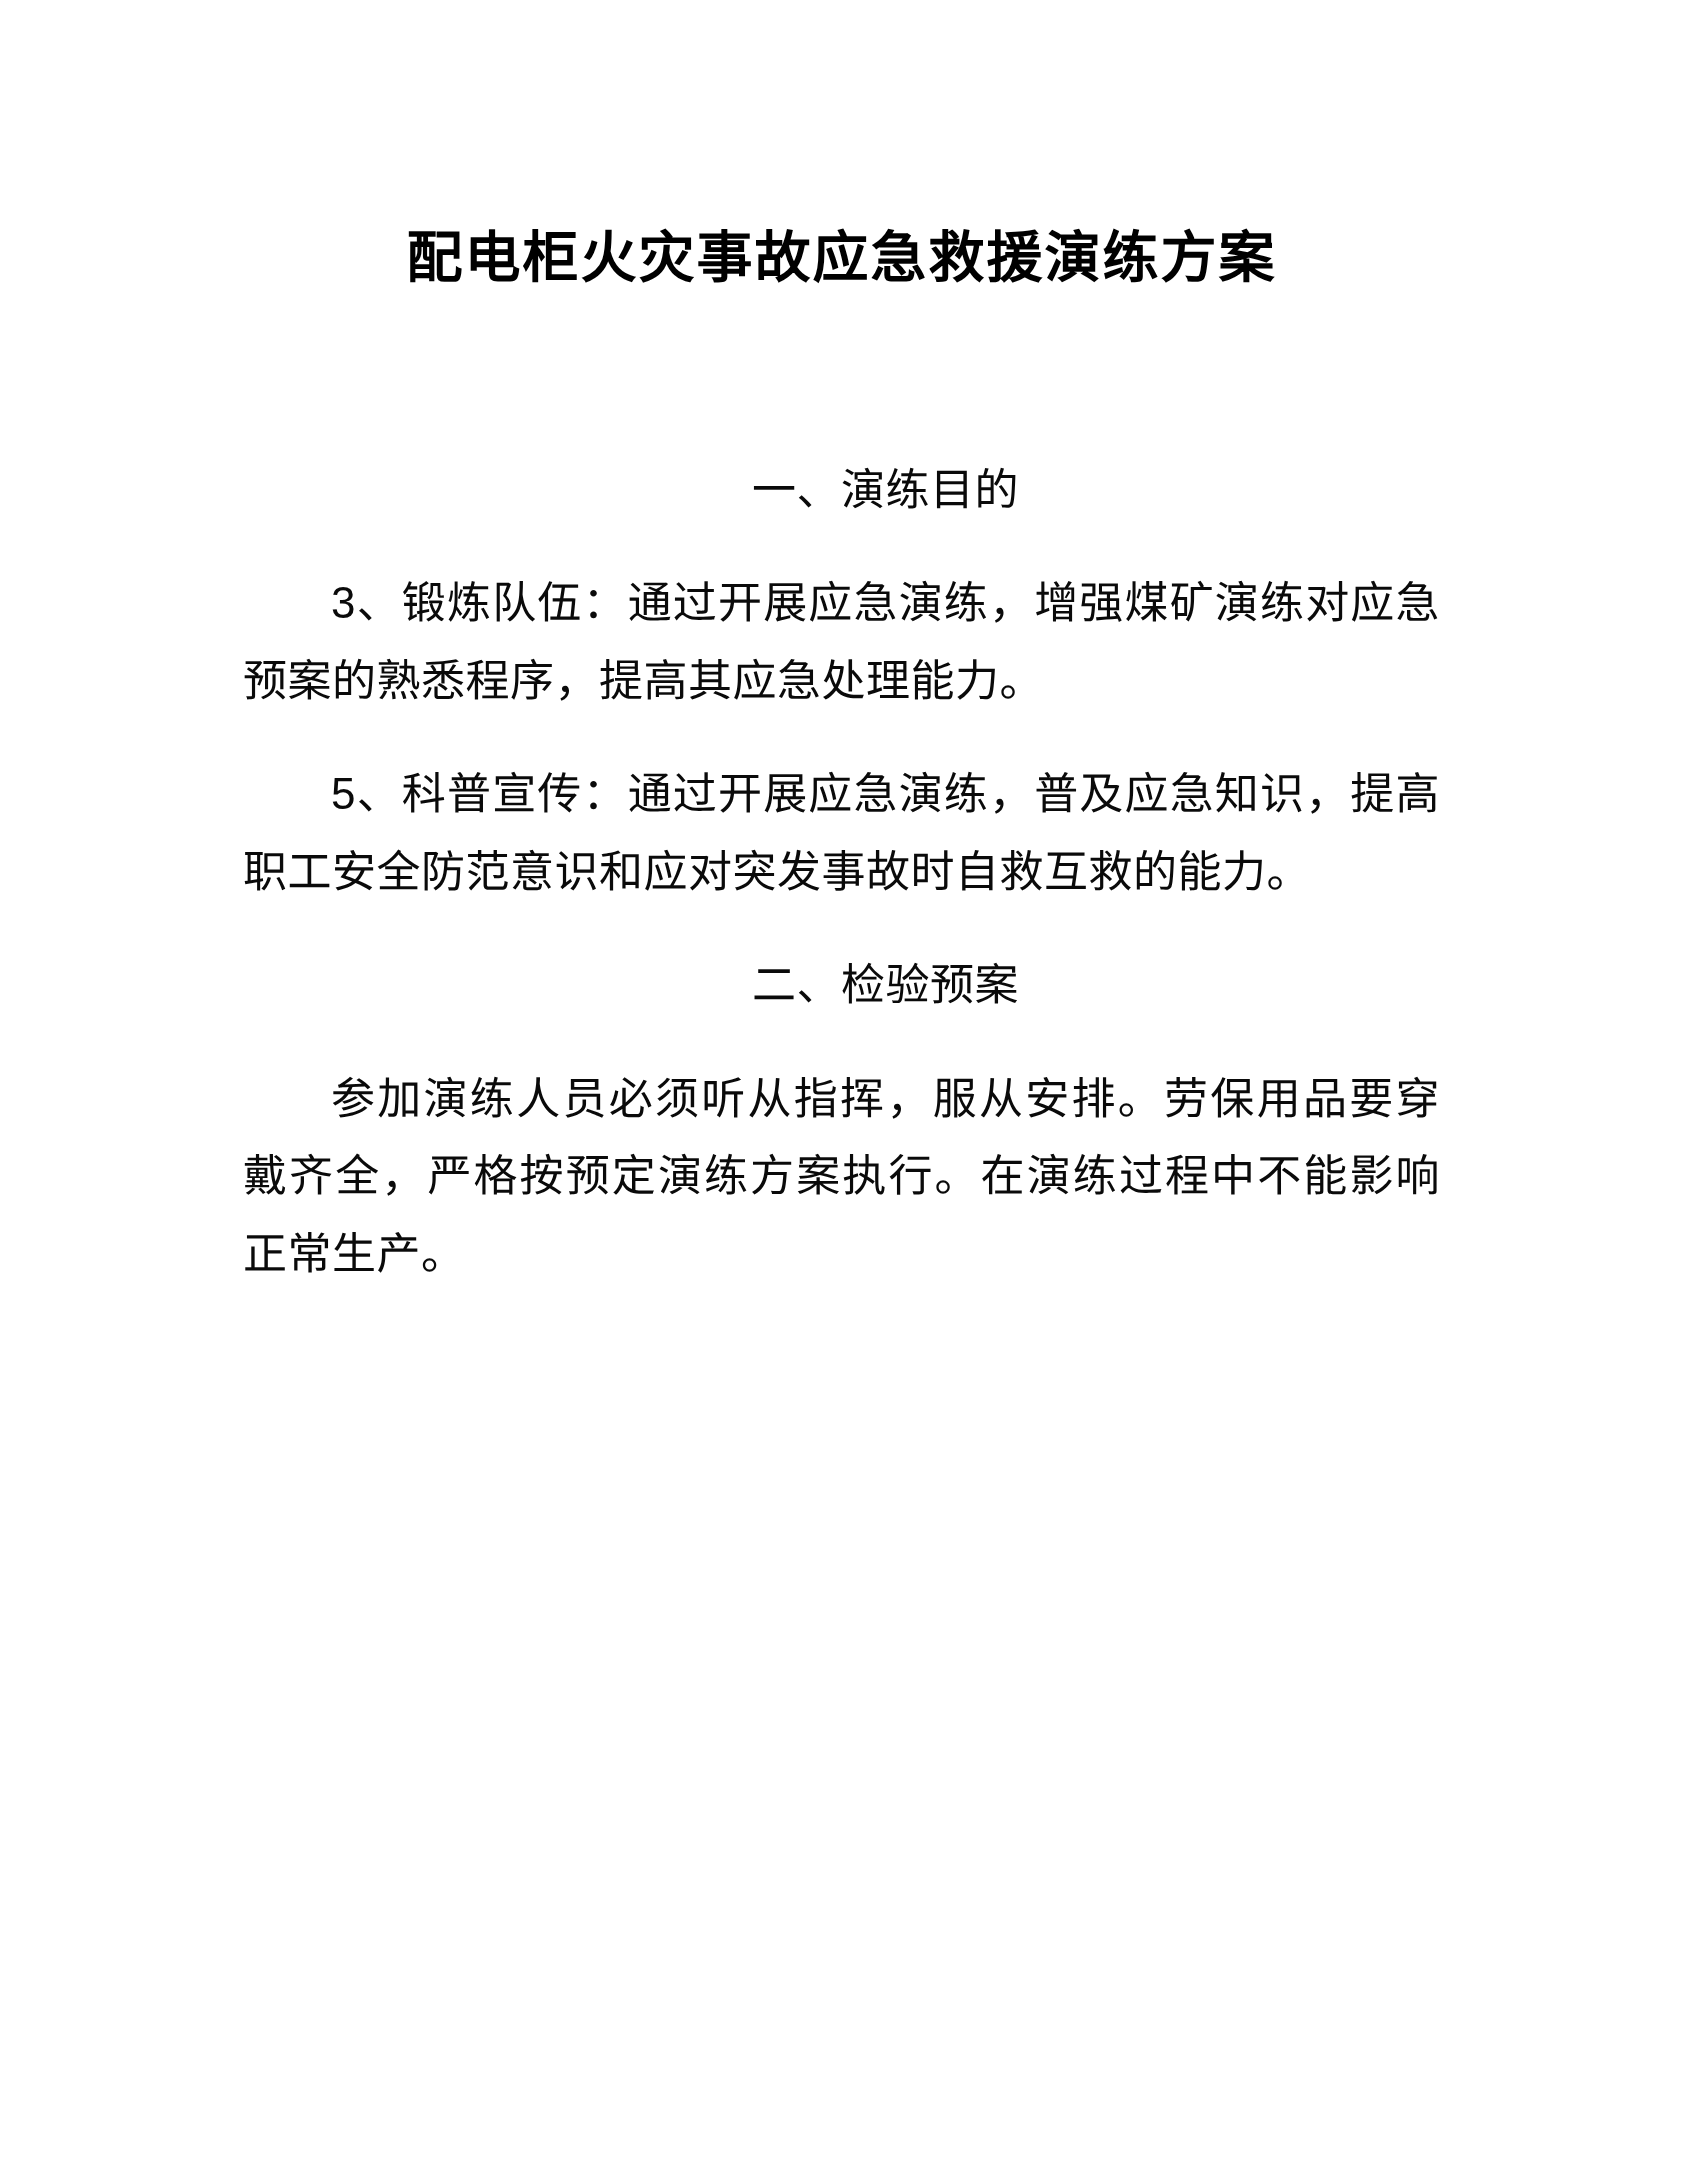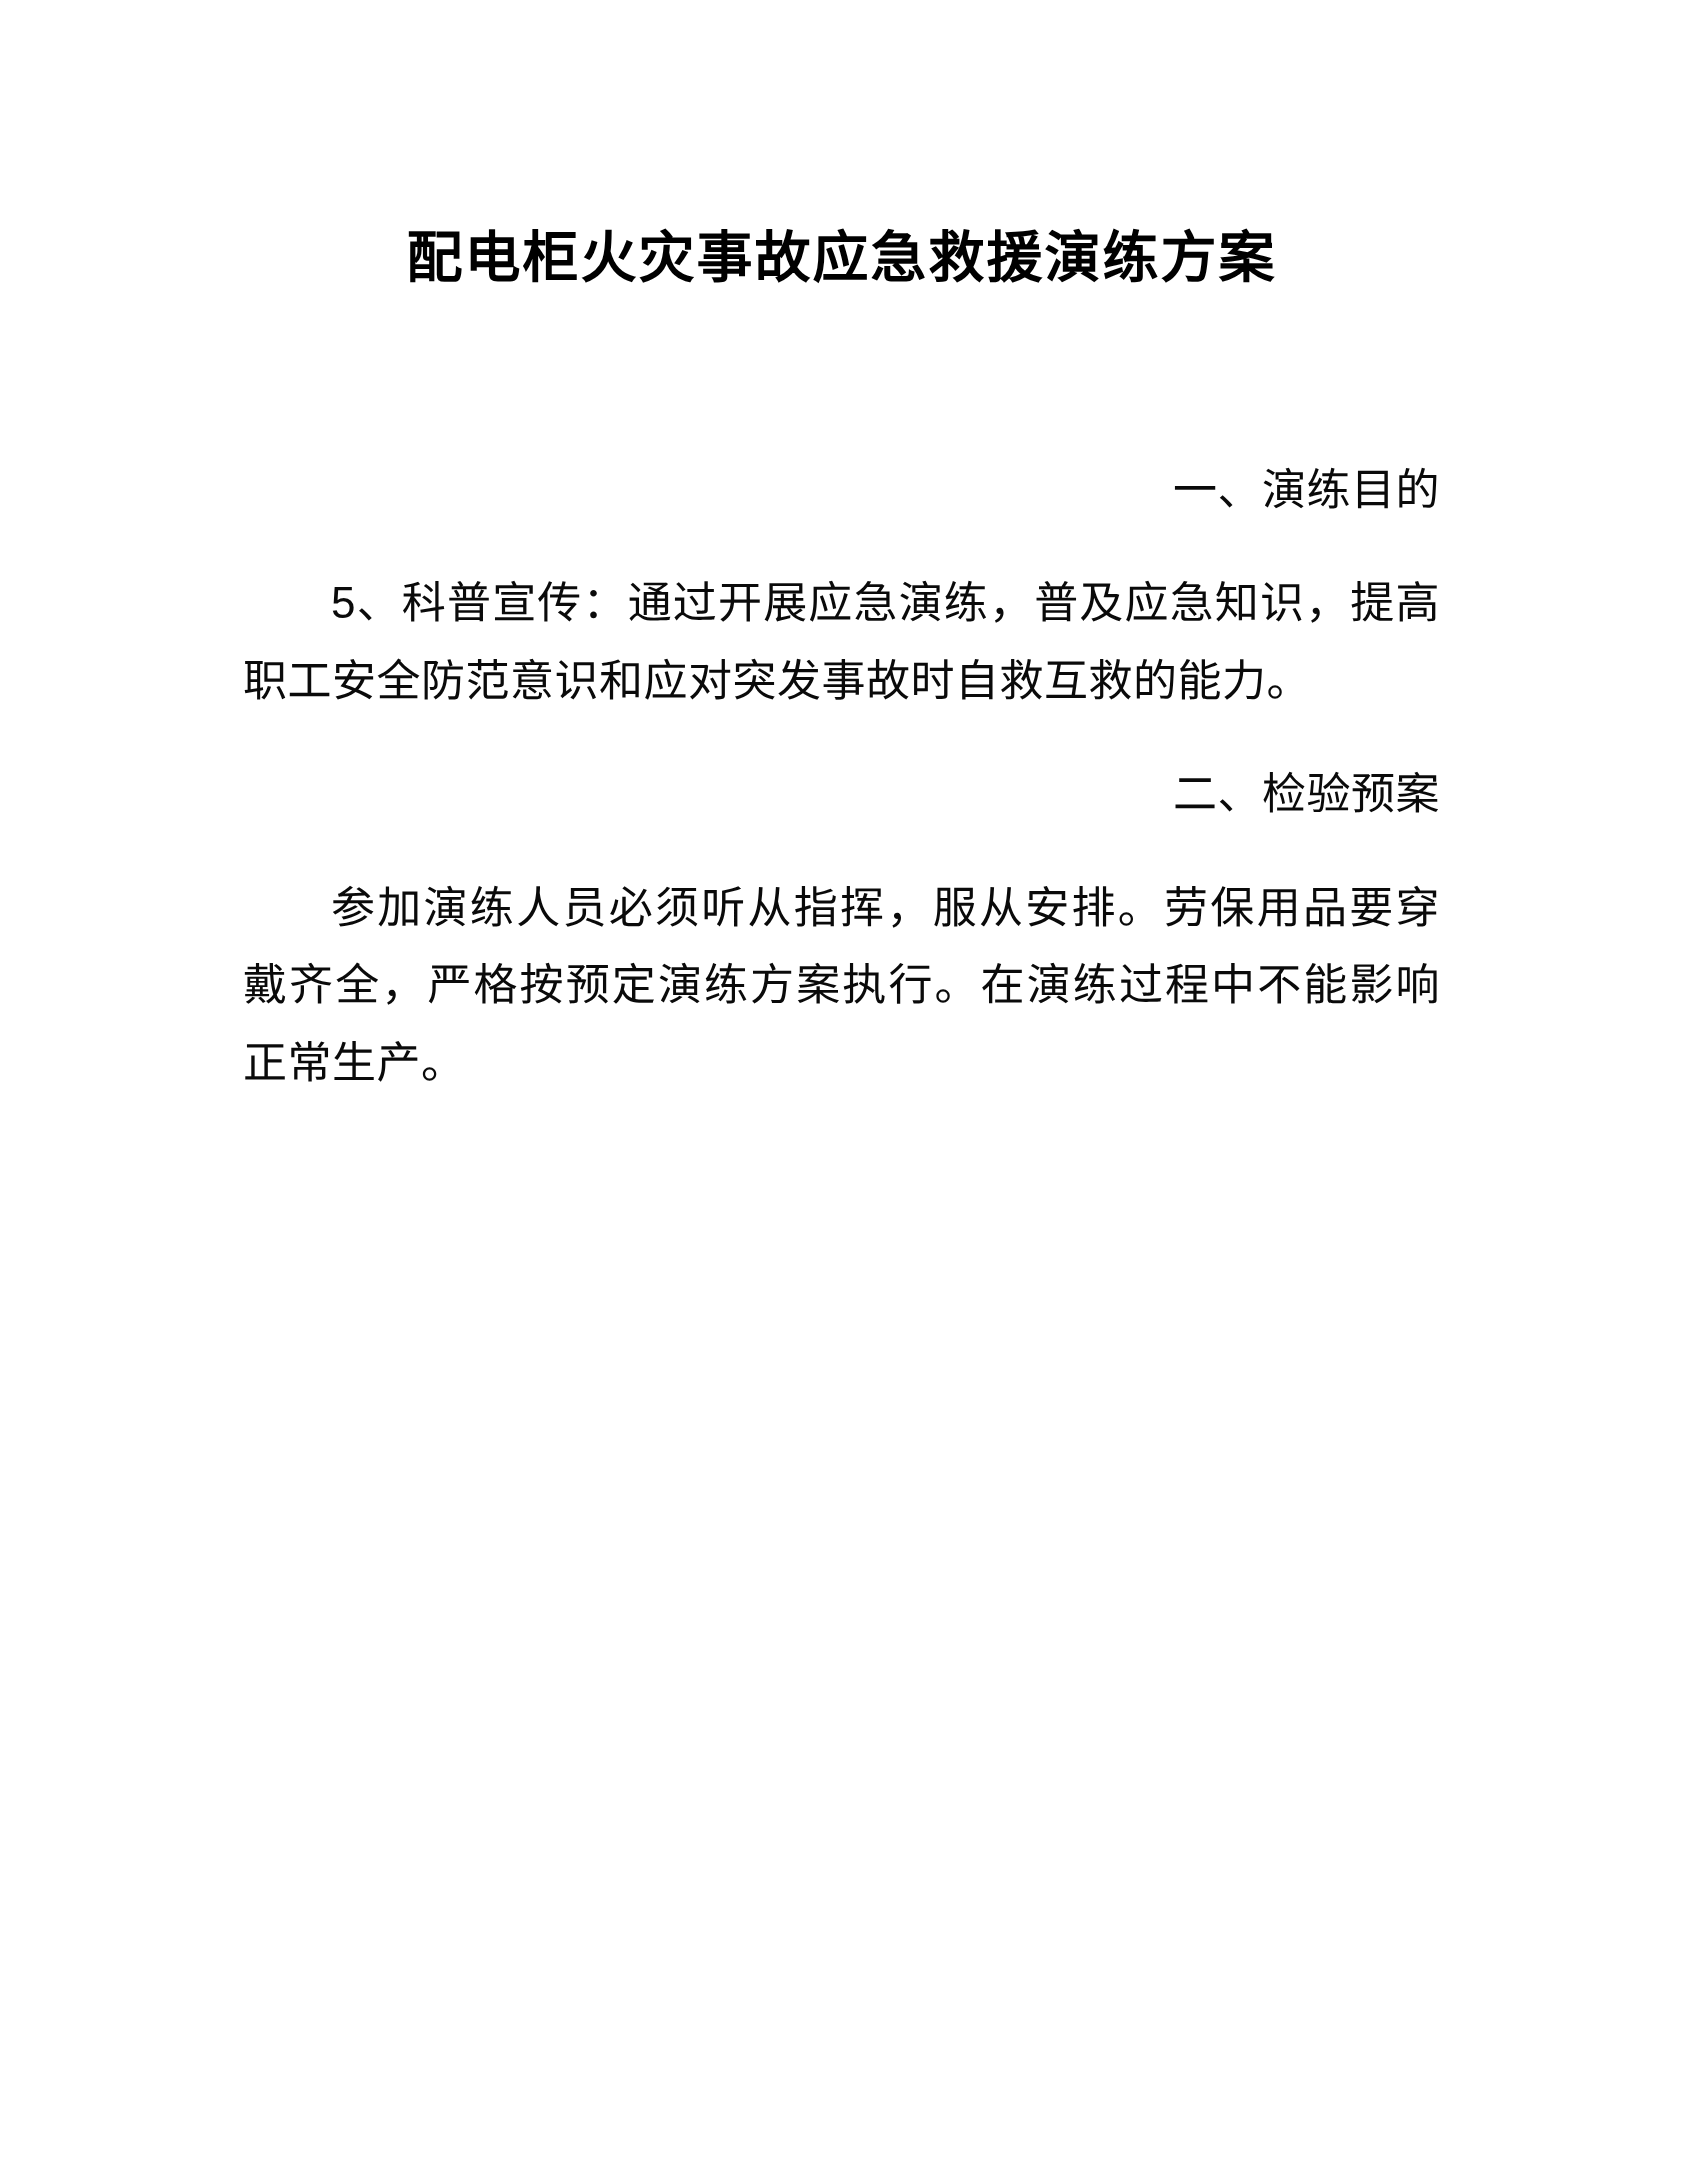--- a/index.html
+++ b/index.html
@@ -32,34 +32,35 @@
   .doc-para {
     margin: 0 0 36px 0;
     font-size: 44px;
     line-height: 1.76;
     text-align: justify;
     text-indent: 2em;
     letter-spacing: 0.5px;
     color: #0a0a0a;
   }
   .doc-para.section-heading {
-    text-align: right;
+    text-align: center;
   }
 </style>
 </head>
 <body>
 
 <div class="page">
 
   <h1 class="doc-title">配电柜火灾事故应急救援演练方案</h1>
 
   <p class="doc-para section-heading">一、演练目的</p>
 
 
 
+  <p class="doc-para">3、锻炼队伍：通过开展应急演练，增强煤矿演练对应急预案的熟悉程序，提高其应急处理能力。</p>
 
 
   <p class="doc-para">5、科普宣传：通过开展应急演练，普及应急知识，提高职工安全防范意识和应对突发事故时自救互救的能力。</p>
 
   <p class="doc-para section-heading">二、检验预案</p>
 
   <p class="doc-para">参加演练人员必须听从指挥，服从安排。劳保用品要穿戴齐全，严格按预定演练方案执行。在演练过程中不能影响正常生产。</p>
 
 </div>
 

